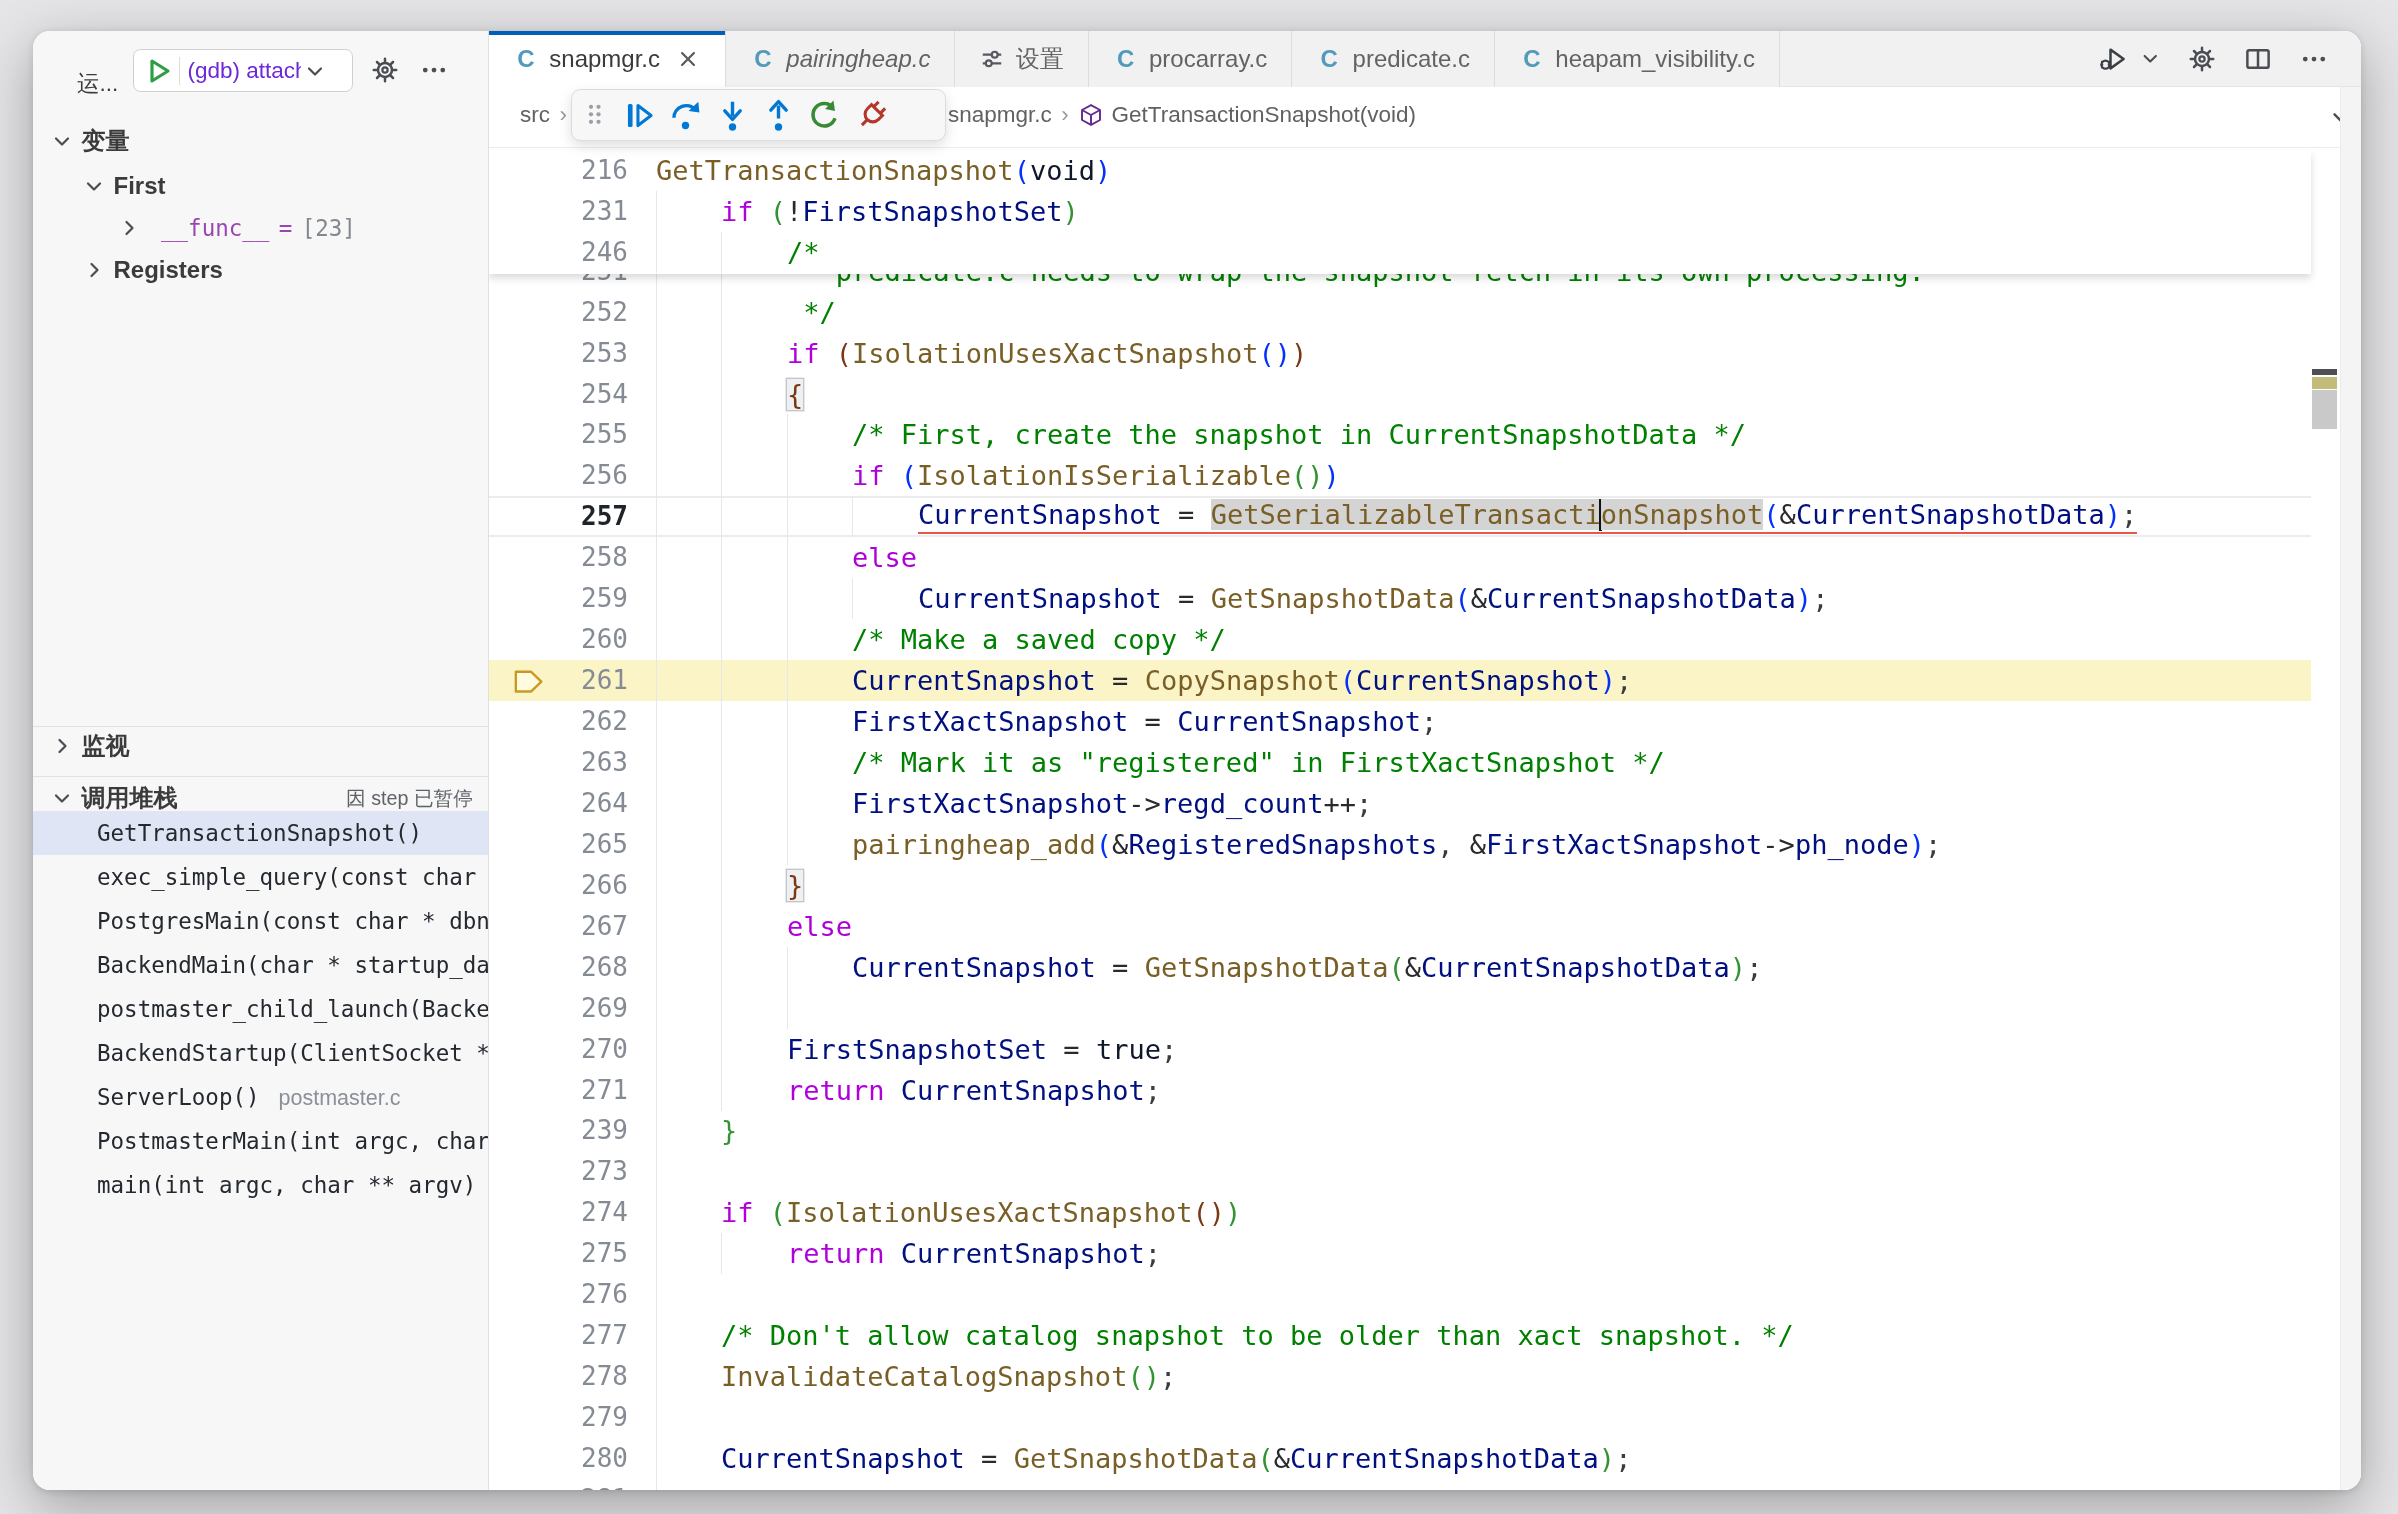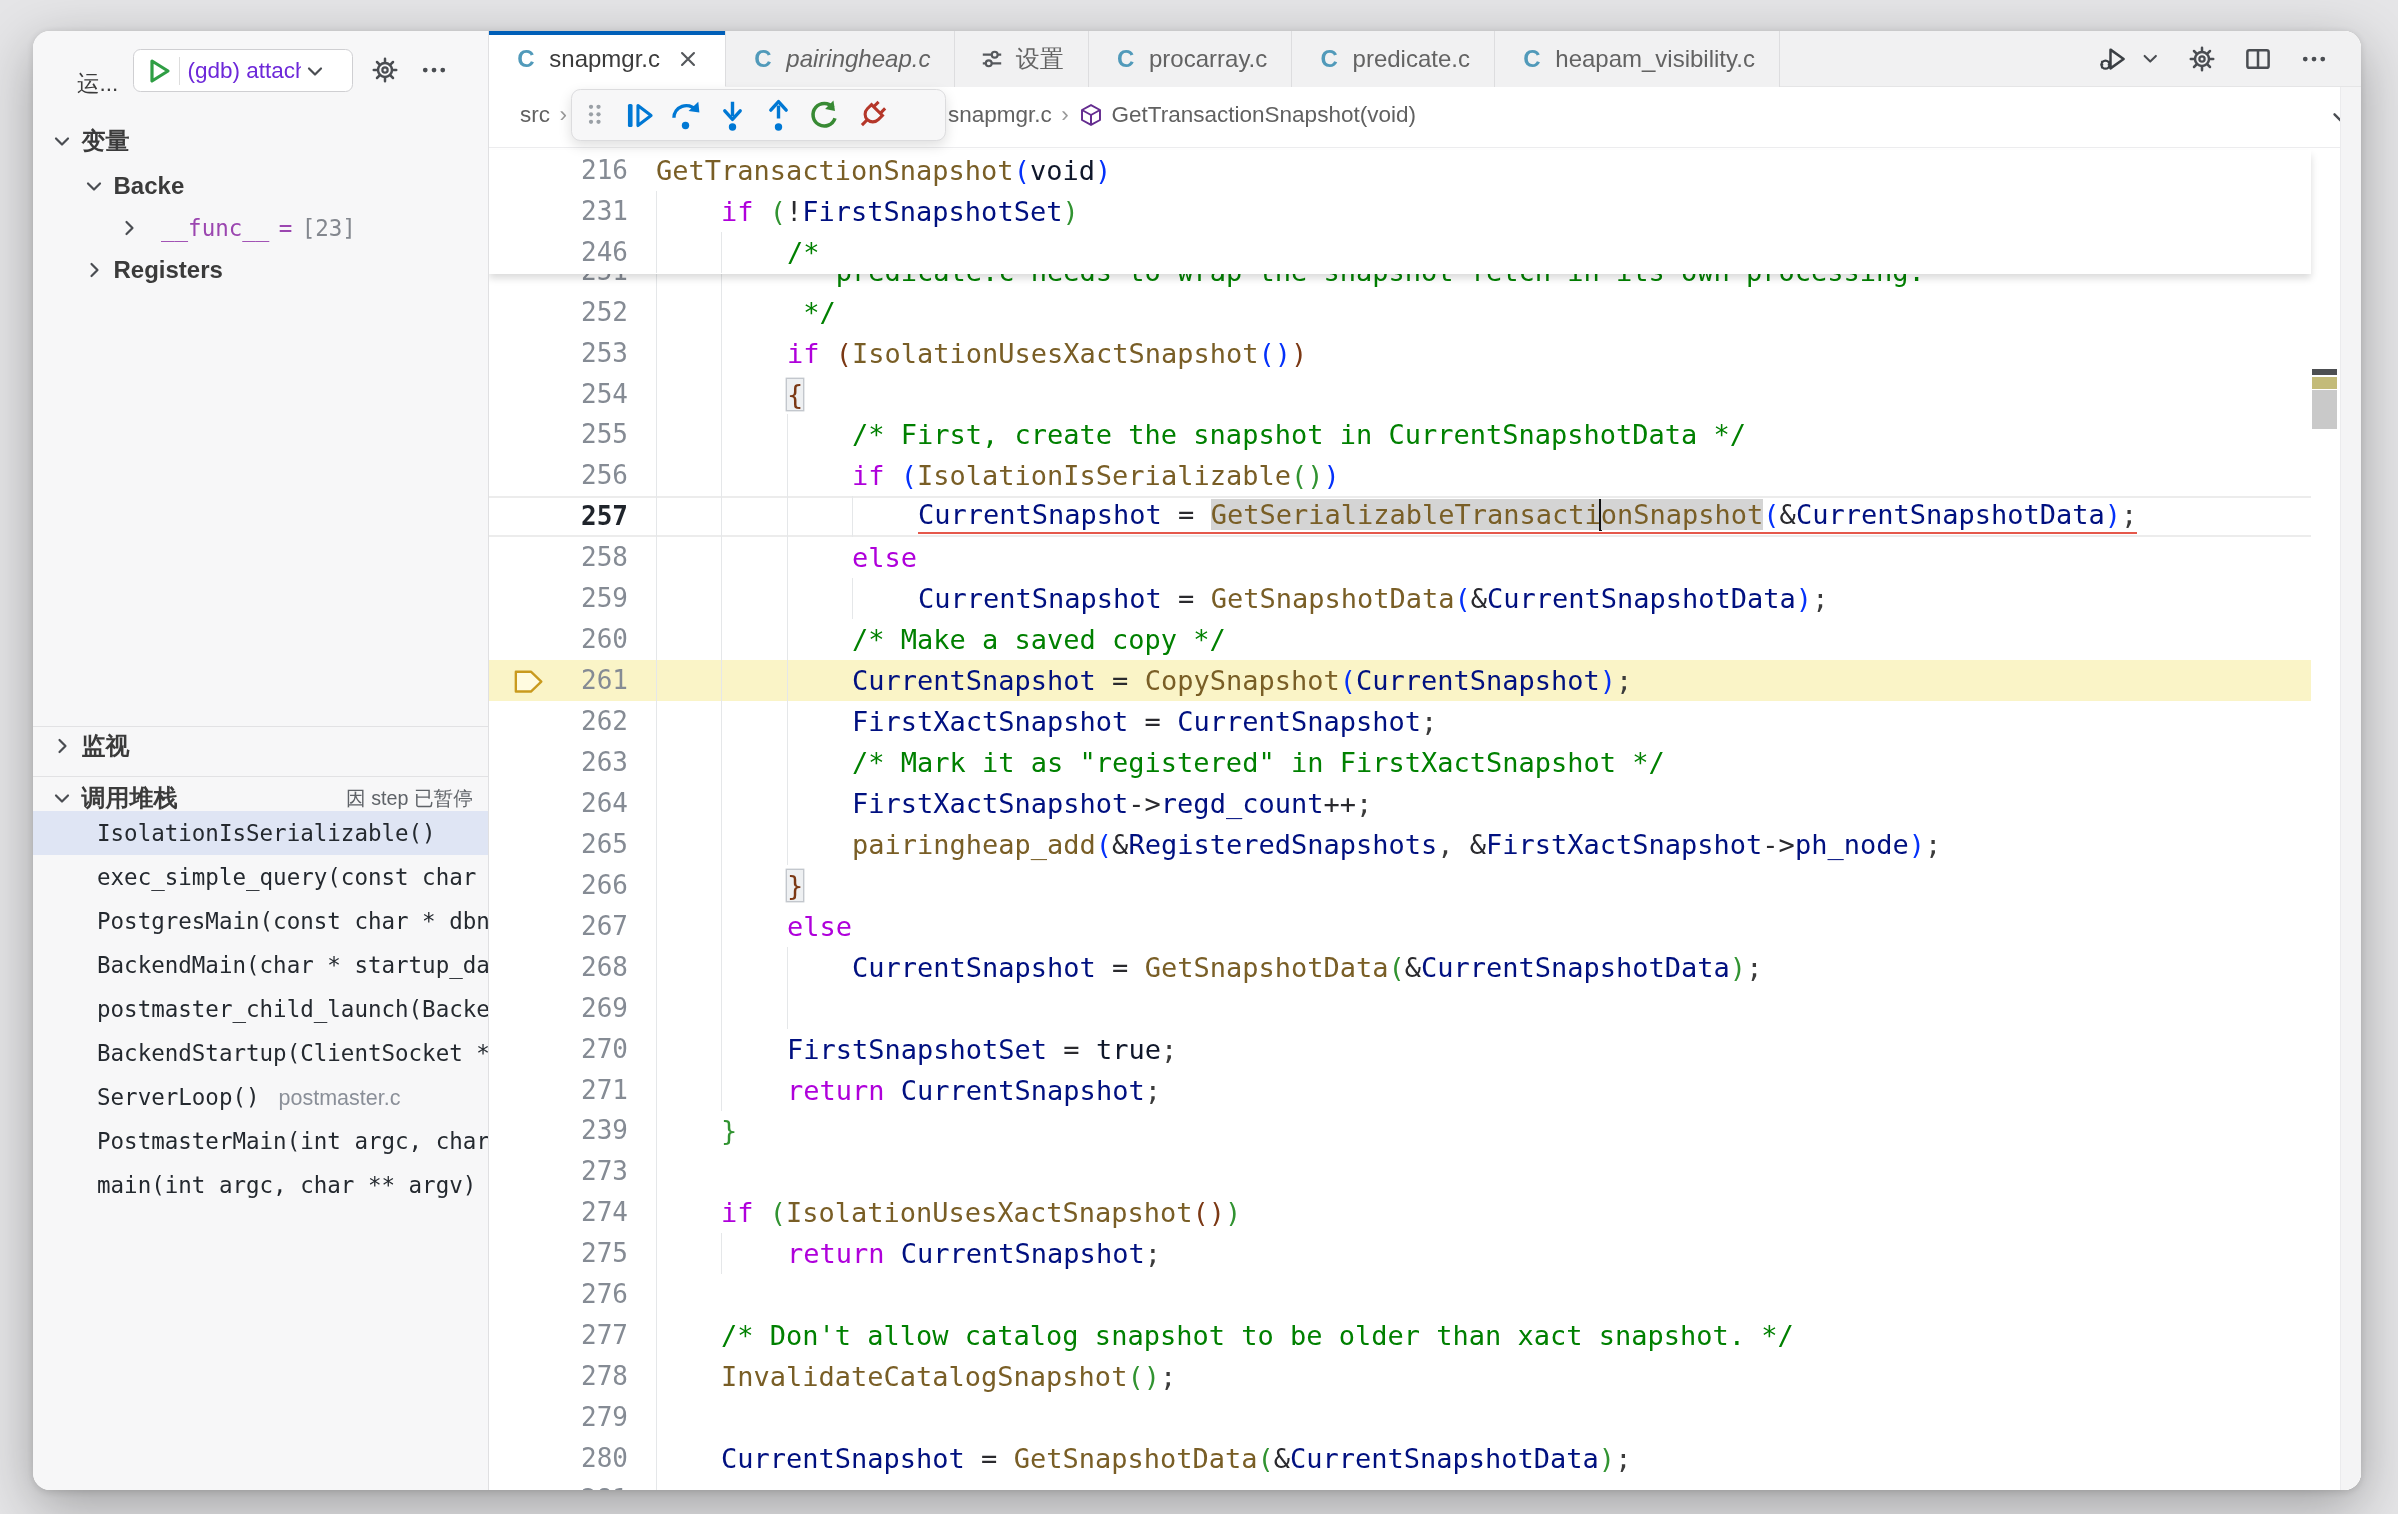--- a/index.html
+++ b/index.html
@@ -120,21 +120,21 @@
     <div class="treerow" style="top:89px">
       <span class="chev" style="margin-left:17px"><svg viewBox="0 0 24 24">
             <path d="M6 9.5 L12 15.5 L18 9.5" fill="none" stroke="#4a4d52" stroke-width="2.2" stroke-linecap="round" stroke-linejoin="round"></path>
           </svg></span>
       <span class="sectitle">变量</span>
     </div>
     <div class="treerow" style="top:134px">
       <span class="chev" style="margin-left:49px"><svg viewBox="0 0 24 24">
             <path d="M6 9.5 L12 15.5 L18 9.5" fill="none" stroke="#4a4d52" stroke-width="2.2" stroke-linecap="round" stroke-linejoin="round"></path>
           </svg></span>
-      <span class="scopelabel">Backe</span>
+      <span class="scopelabel">First</span>
     </div>
     <div class="treerow" style="top:176px">
       <span class="chev" style="margin-left:84px"><svg viewBox="0 0 24 24">
             <path d="M9.5 6 L15.5 12 L9.5 18" fill="none" stroke="#4a4d52" stroke-width="2.2" stroke-linecap="round" stroke-linejoin="round"></path>
           </svg></span>
       <span class="varname">__func__</span>
       <span class="vareq">=</span>
       <span class="varval">[23]</span>
     </div>
     <div class="treerow" style="top:218px">
@@ -151,21 +151,21 @@
       <span class="sectitle">监视</span>
     </div>
     <div class="stackhdr">
       <span class="chev" style="width:24px;height:24px;display:inline-block"><svg viewBox="0 0 24 24">
             <path d="M6 9.5 L12 15.5 L18 9.5" fill="none" stroke="#4a4d52" stroke-width="2.2" stroke-linecap="round" stroke-linejoin="round"></path>
           </svg></span>
       <span class="sectitle">调用堆栈</span>
       <span class="pausebadge">因 step 已暂停</span>
     </div>
     <div id="frames">
-        <div class="frame sel"><span>IsolationIsSerializable()</span></div>
+        <div class="frame sel"><span>GetTransactionSnapshot()</span></div>
         <div class="frame"><span>exec_simple_query(const char</span></div>
         <div class="frame"><span>PostgresMain(const char * dbn</span></div>
         <div class="frame"><span>BackendMain(char * startup_da</span></div>
         <div class="frame"><span>postmaster_child_launch(Backe</span></div>
         <div class="frame"><span>BackendStartup(ClientSocket *</span></div>
         <div class="frame"><span>ServerLoop()</span><span class="ffile">postmaster.c</span></div>
         <div class="frame"><span>PostmasterMain(int argc, char</span></div>
         <div class="frame"><span>main(int argc, char ** argv)</span></div>
       </div>
   </div>

